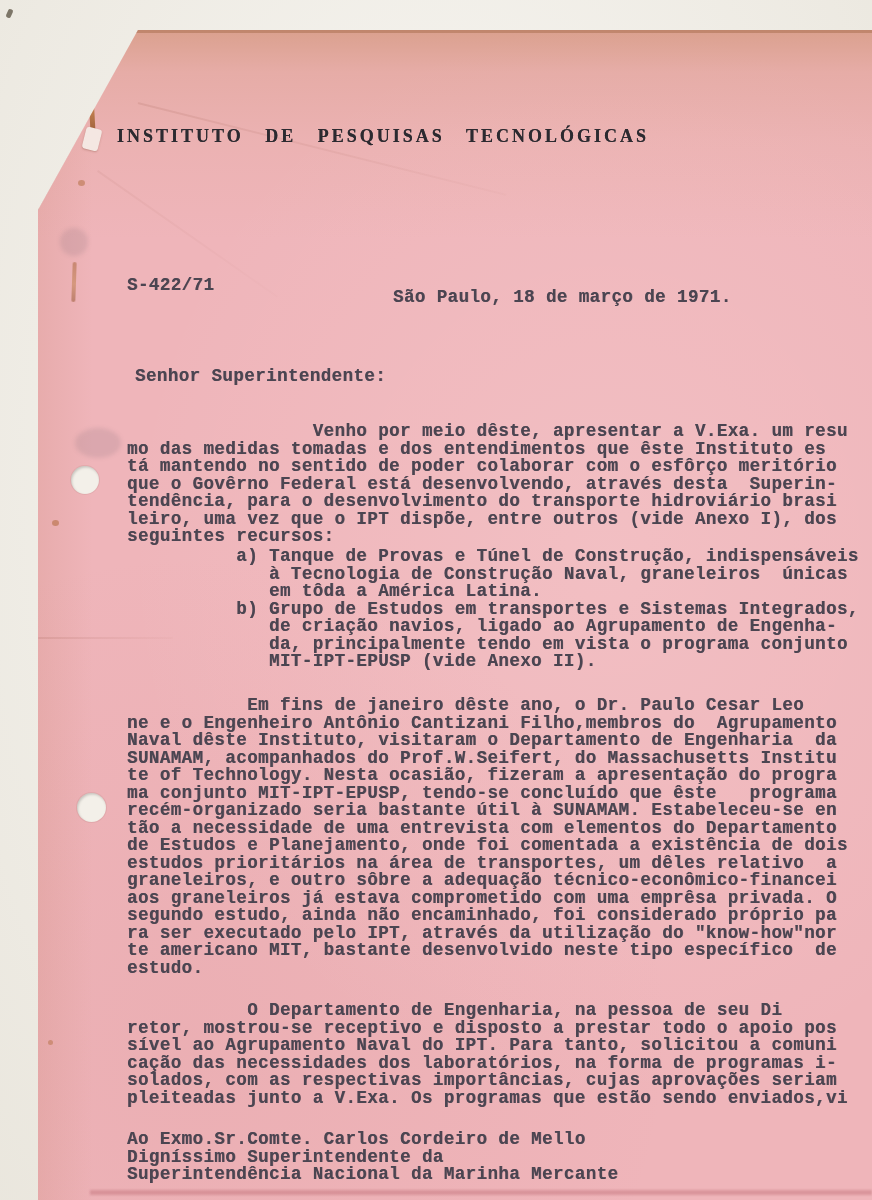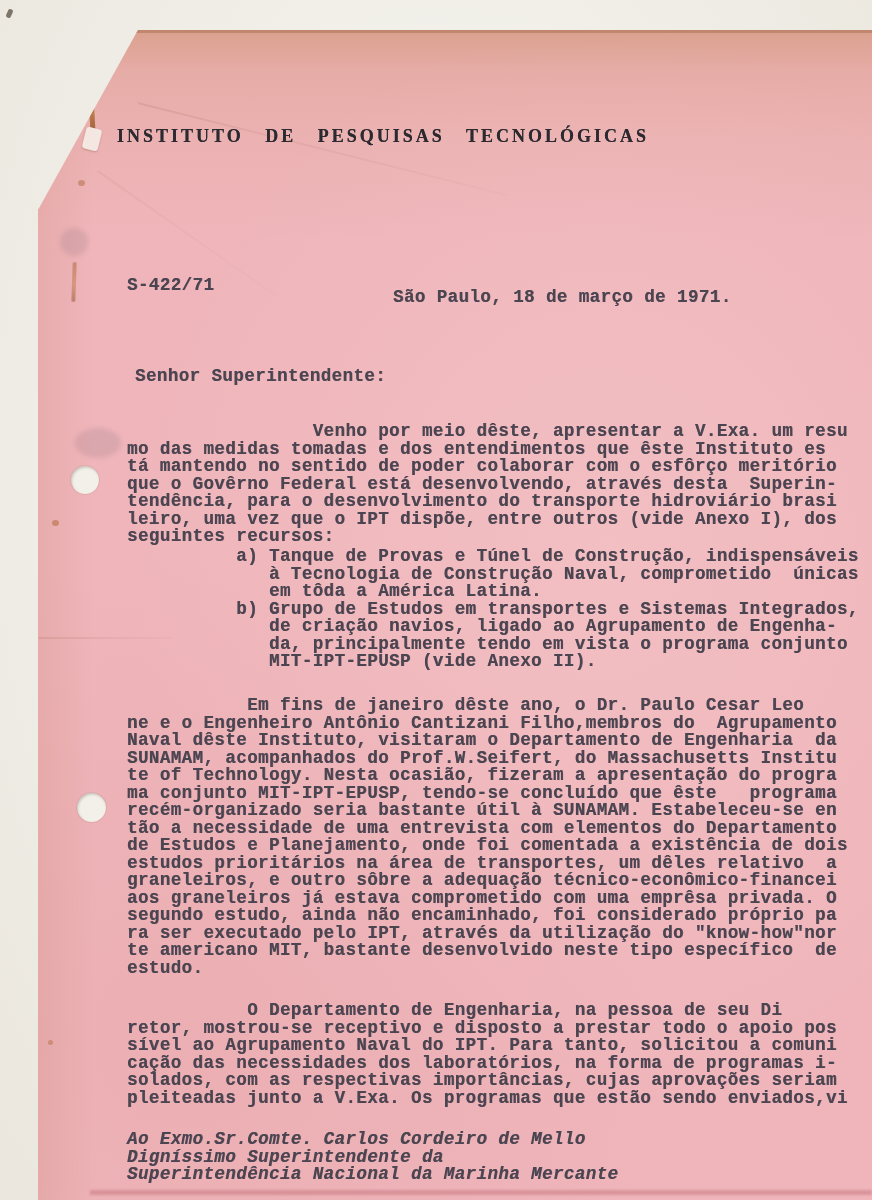--- a/index.html
+++ b/index.html
@@ -60,21 +60,21 @@
     color:#4b4551;text-shadow:0.4px 0.4px 0.6px rgba(73,64,79,0.65);
   }
   .tline, .type .line{white-space:pre;height:17.5px;}
   .ref{position:absolute;left:89px;top:247px;}
   .dateline{position:absolute;left:355px;top:259px;}
   .salutation{position:absolute;left:97px;top:338px;}
   .para1{position:absolute;left:89px;top:393px;}
   .rlist{position:absolute;left:89px;top:518px;}
   .para2{position:absolute;left:89px;top:667px;}
   .para3{position:absolute;left:89px;top:972px;}
-  .recipient{position:absolute;left:89px;top:1101px;font-style:italic;}
+  .recipient{position:absolute;left:89px;top:1101px;}
 </style>
 </head>
 <body>
 
 <div class="bed">
   <div class="bed-speck"></div>
 </div>
 
 <div class="paper">
 
@@ -103,21 +103,21 @@
       <div class="line">                 Venho por meio dêste, apresentar a V.Exa. um resu</div>
       <div class="line">mo das medidas tomadas e dos entendimentos que êste Instituto es</div>
       <div class="line">tá mantendo no sentido de poder colaborar com o esfôrço meritório</div>
       <div class="line">que o Govêrno Federal está desenvolvendo, através desta  Superin-</div>
       <div class="line">tendência, para o desenvolvimento do transporte hidroviário brasi</div>
       <div class="line">leiro, uma vez que o IPT dispõe, entre outros (vide Anexo I), dos</div>
       <div class="line">seguintes recursos:</div>
     </div>
   <div class="type rlist">
       <div class="line">          a) Tanque de Provas e Túnel de Construção, indispensáveis</div>
-      <div class="line">             à Tecnologia de Construção Naval, comprometido  únicas</div>
+      <div class="line">             à Tecnologia de Construção Naval, graneleiros  únicas</div>
       <div class="line">             em tôda a América Latina.</div>
       <div class="line">          b) Grupo de Estudos em transportes e Sistemas Integrados,</div>
       <div class="line">             de criação navios, ligado ao Agrupamento de Engenha-</div>
       <div class="line">             da, principalmente tendo em vista o programa conjunto</div>
       <div class="line">             MIT-IPT-EPUSP (vide Anexo II).</div>
     </div>
   <div class="type para2">
       <div class="line">           Em fins de janeiro dêste ano, o Dr. Paulo Cesar Leo</div>
       <div class="line">ne e o Engenheiro Antônio Cantizani Filho,membros do  Agrupamento</div>
       <div class="line">Naval dêste Instituto, visitaram o Departamento de Engenharia  da</div>

